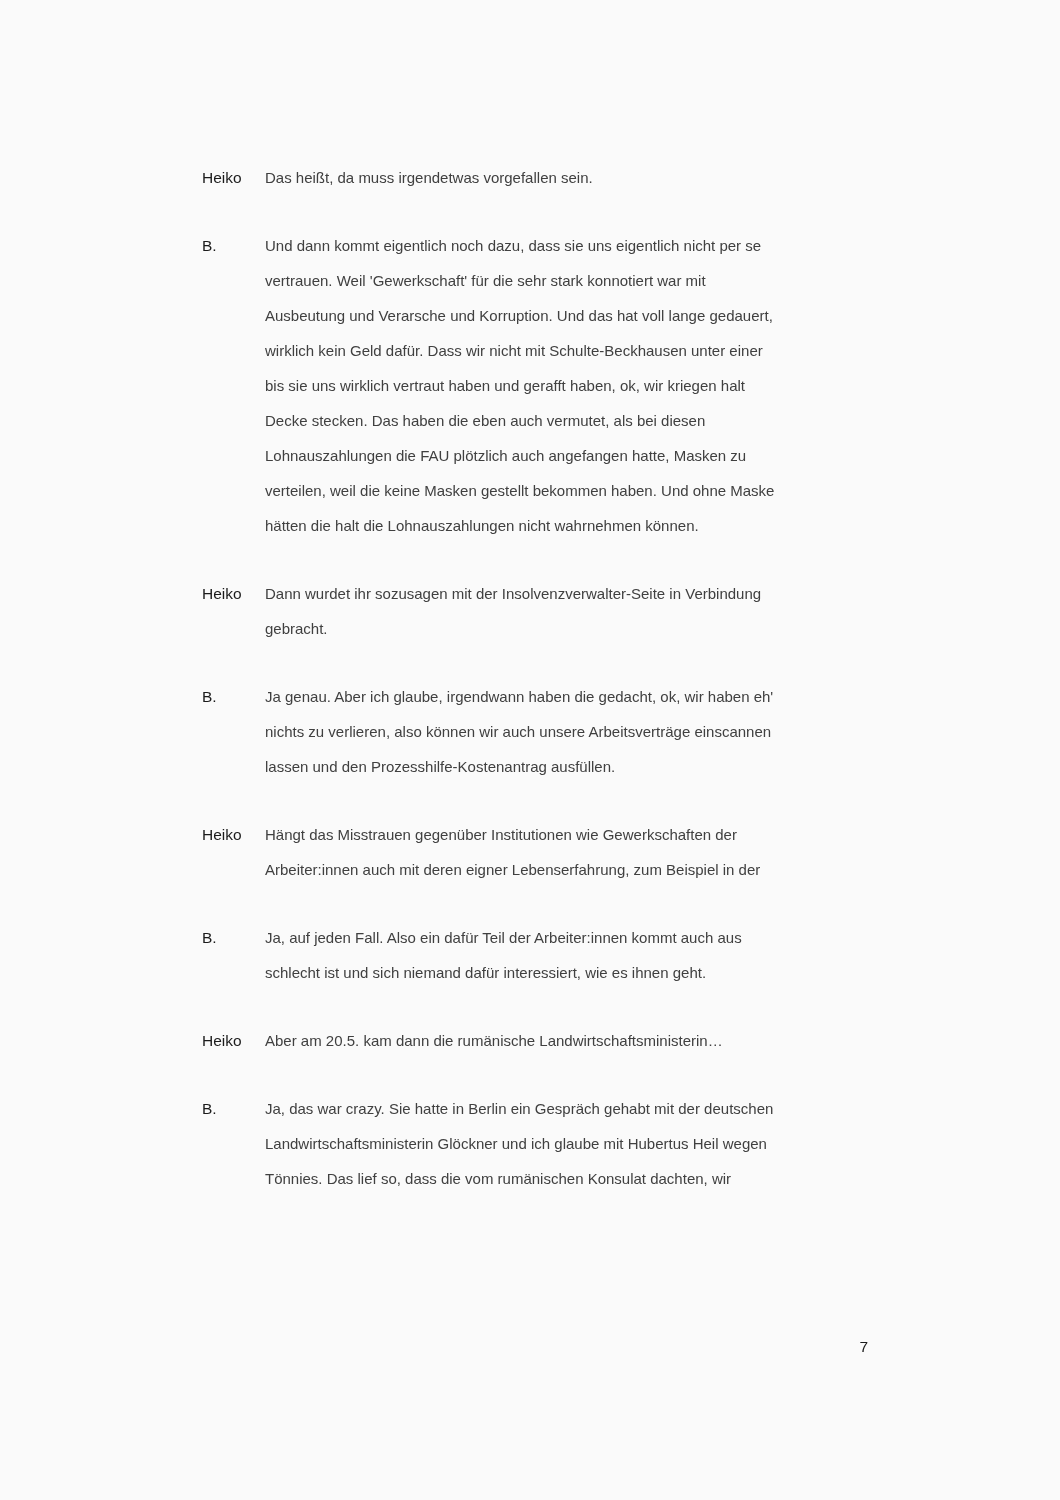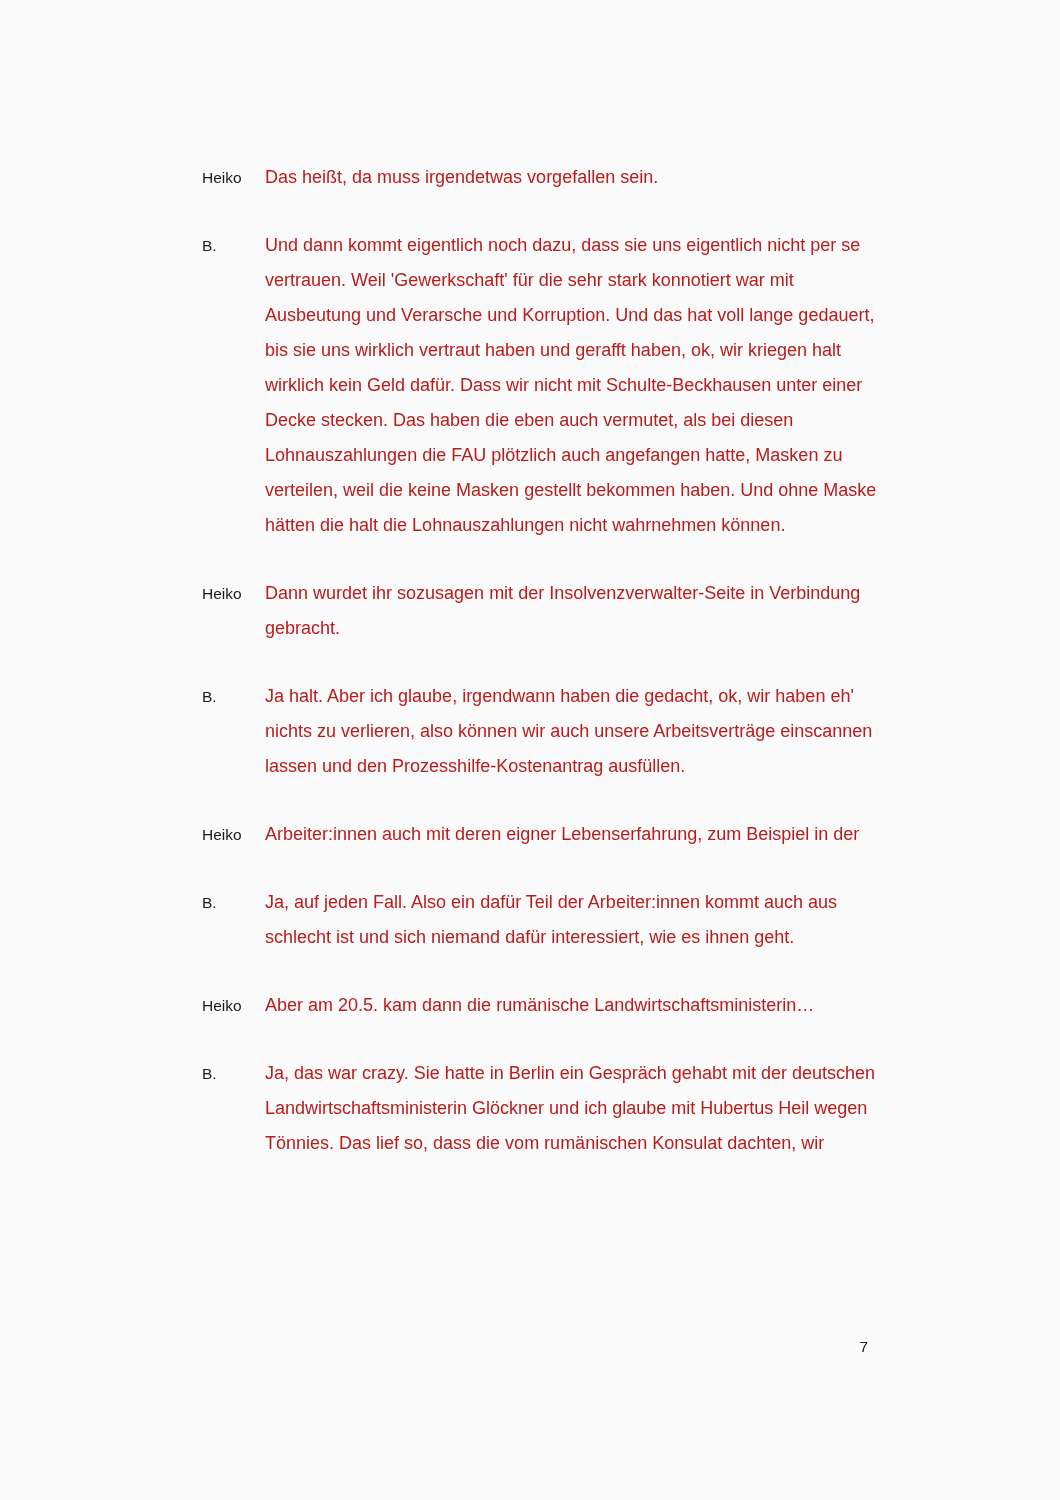--- a/index.html
+++ b/index.html
@@ -33,23 +33,23 @@
   }
   .speaker {
     flex: 0 0 63px;
     font-size: 15.5px;
     line-height: 35px;
     color: #1b1b1b;
     white-space: nowrap;
   }
   .utterance {
     flex: 1 1 auto;
-    font-size: 18px;
+    font-size: 15px;
     line-height: 35px;
-    color: #b91c1c;
+    color: #404040;
   }
   .utterance .ln {
     display: block;
     white-space: pre;
   }
   .page-number {
     position: absolute;
     right: 192px;
     top: 1336px;
     font-size: 15.5px;
@@ -68,46 +68,47 @@
         <div class="utterance">
           <span class="ln">Das heißt, da muss irgendetwas vorgefallen sein.</span>
         </div>
       </div>
       <div class="turn">
         <div class="speaker">B.</div>
         <div class="utterance">
           <span class="ln">Und dann kommt eigentlich noch dazu, dass sie uns eigentlich nicht per se</span>
           <span class="ln">vertrauen. Weil 'Gewerkschaft' für die sehr stark konnotiert war mit</span>
           <span class="ln">Ausbeutung und Verarsche und Korruption. Und das hat voll lange gedauert,</span>
+          <span class="ln">wirklich kein Geld dafür. Dass wir nicht mit Schulte-Beckhausen unter einer</span>
           <span class="ln">bis sie uns wirklich vertraut haben und gerafft haben, ok, wir kriegen halt</span>
-          <span class="ln">wirklich kein Geld dafür. Dass wir nicht mit Schulte-Beckhausen unter einer</span>
           <span class="ln">Decke stecken. Das haben die eben auch vermutet, als bei diesen</span>
           <span class="ln">Lohnauszahlungen die FAU plötzlich auch angefangen hatte, Masken zu</span>
           <span class="ln">verteilen, weil die keine Masken gestellt bekommen haben. Und ohne Maske</span>
           <span class="ln">hätten die halt die Lohnauszahlungen nicht wahrnehmen können.</span>
         </div>
       </div>
       <div class="turn">
         <div class="speaker">Heiko</div>
         <div class="utterance">
           <span class="ln">Dann wurdet ihr sozusagen mit der Insolvenzverwalter-Seite in Verbindung</span>
           <span class="ln">gebracht.</span>
         </div>
       </div>
       <div class="turn">
         <div class="speaker">B.</div>
         <div class="utterance">
-          <span class="ln">Ja halt. Aber ich glaube, irgendwann haben die gedacht, ok, wir haben eh'</span>
+          <span class="ln">Ja genau. Aber ich glaube, irgendwann haben die gedacht, ok, wir haben eh'</span>
           <span class="ln">nichts zu verlieren, also können wir auch unsere Arbeitsverträge einscannen</span>
           <span class="ln">lassen und den Prozesshilfe-Kostenantrag ausfüllen.</span>
         </div>
       </div>
       <div class="turn">
         <div class="speaker">Heiko</div>
         <div class="utterance">
+          <span class="ln">Hängt das Misstrauen gegenüber Institutionen wie Gewerkschaften der</span>
           <span class="ln">Arbeiter:innen auch mit deren eigner Lebenserfahrung, zum Beispiel in der</span>
         </div>
       </div>
       <div class="turn">
         <div class="speaker">B.</div>
         <div class="utterance">
           <span class="ln">Ja, auf jeden Fall. Also ein dafür Teil der Arbeiter:innen kommt auch aus</span>
           <span class="ln">schlecht ist und sich niemand dafür interessiert, wie es ihnen geht.</span>
         </div>
       </div>

